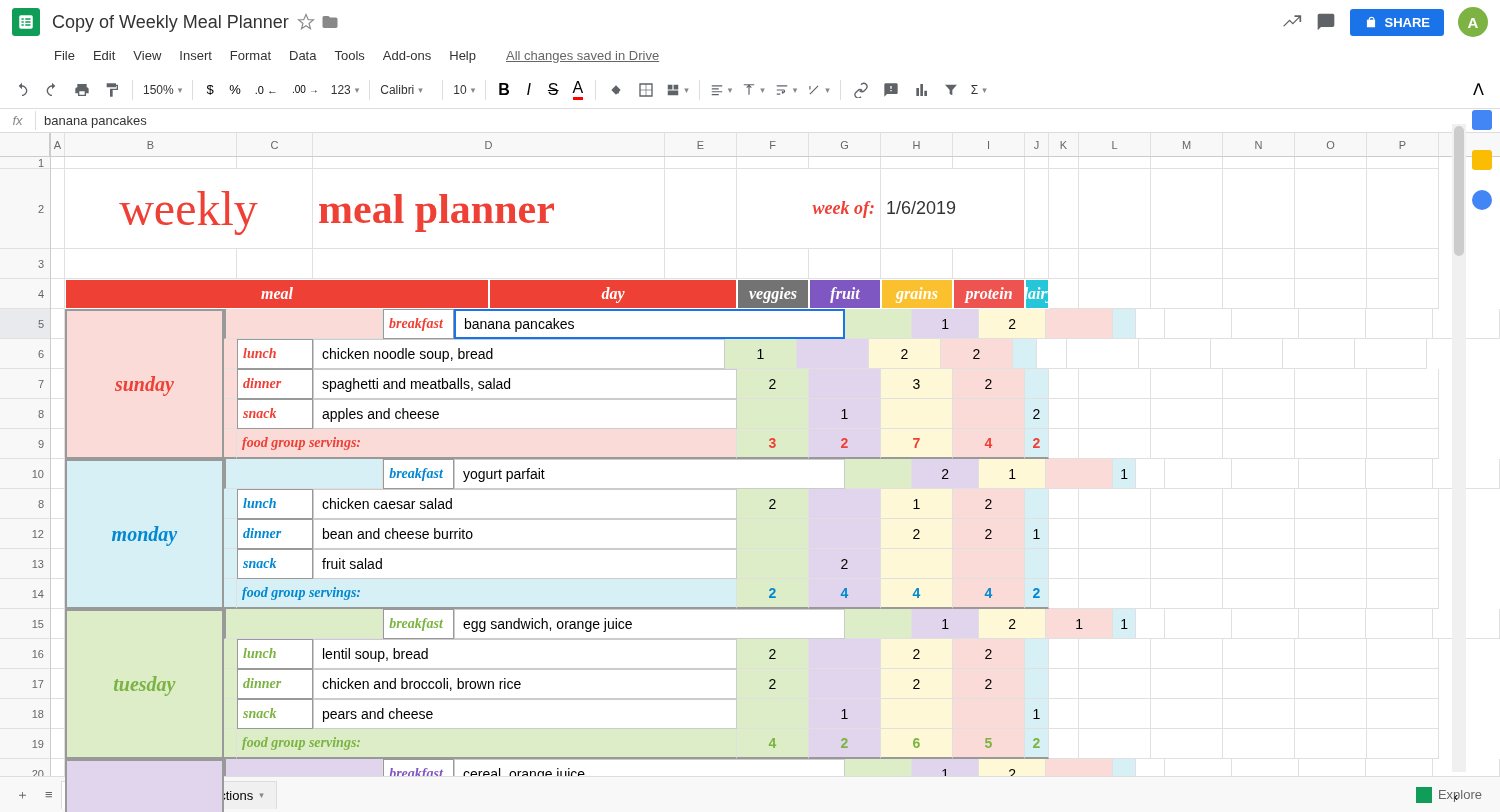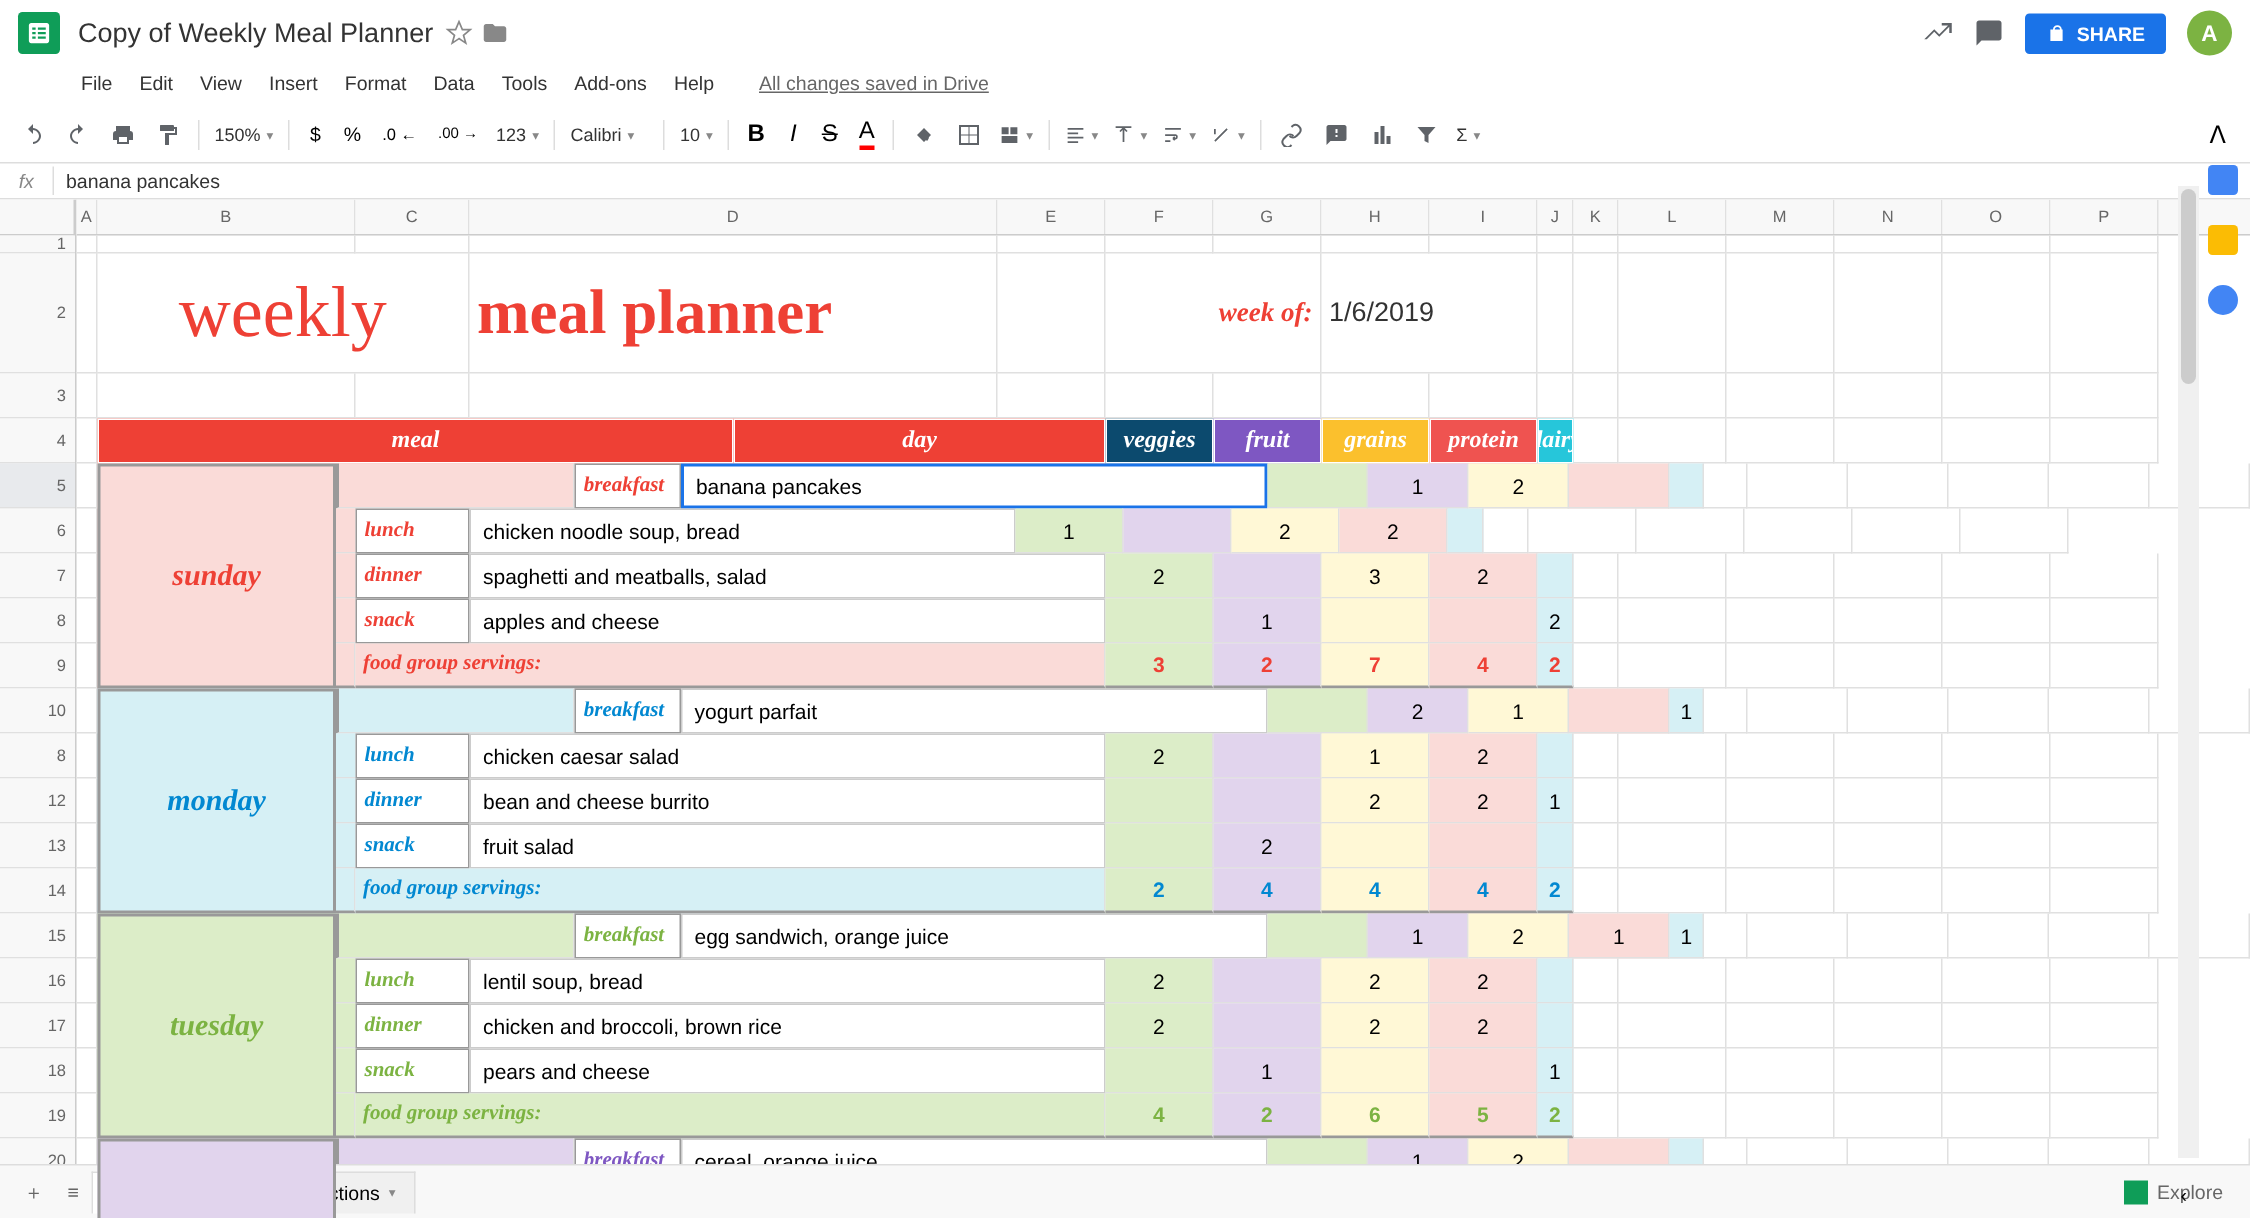--- a/index.html
+++ b/index.html
@@ -42,21 +42,21 @@
 .sheet{position:relative}
 .srow{display:flex;height:30px}
 .srow.r1{height:12px}
 .srow.tall{height:80px}
 .cell{border-right:1px solid #e0e0e0;border-bottom:1px solid #e0e0e0;display:flex;align-items:center;padding:0 5px;font-size:14px;overflow:hidden;white-space:nowrap}
 .title-w{font-family:'Brush Script MT',cursive;font-size:48px;color:#ee4035;font-weight:normal}
 .title-m{font-family:Georgia,serif;font-size:42px;color:#ee4035;font-weight:bold}
 .week-of{font-family:Georgia,serif;font-size:18px;color:#ee4035;font-weight:bold;font-style:italic}
 .week-date{font-size:18px;color:#333}
 .hcell{background:#ee4035;color:#fff;font-family:Georgia,serif;font-weight:bold;font-style:italic;font-size:16px;justify-content:center;border:1px solid #fff}
-.hcell.veg{background:#0c4a6e}
+.hcell.veg{background:#737373}
 .hcell.fru{background:#7e57c2}
 .hcell.gra{background:#fbc02d}
 .hcell.pro{background:#ef5350}
 .hcell.dai{background:#26c6da}
 .daycell{font-family:Georgia,serif;font-weight:bold;font-style:italic;font-size:20px;justify-content:center;border:2px solid #999}
 .mealtype{font-family:Georgia,serif;font-weight:bold;font-style:italic;font-size:14px;border:1px solid #999}
 .mealdesc{font-size:14px;padding-left:8px;border:1px solid #ccc}
 .mealdesc.active{border:2px solid #1a73e8}
 .num{justify-content:center;font-size:14px}
 .tot{font-weight:bold}
@@ -376,21 +376,21 @@
           <div class="cell " style="width: 72px;"></div>
           <div class="cell " style="width: 72px;"></div>
           <div class="cell " style="width: 72px;"></div>
           <div class="cell " style="width: 72px;"></div>
           <div class="cell " style="width: 72px;"></div>
         </div>
         <div class="srow ">
           <div class="cell " style="width: 14px;"></div>
           <div class="cell bg-sun" style="width: 172px; border-left: 2px solid rgb(153, 153, 153); border-right: none;"></div>
           <div class="cell mealtype c-sun" style="width: 76px;">lunch</div>
-          <div class="cell mealdesc" style="width: 364px;">chicken noodle soup, bread</div>
+          <div class="cell mealdesc" style="width: 412px;">chicken noodle soup, bread</div>
           <div class="cell num bg-veg" style="width: 72px;">1</div>
           <div class="cell num bg-fru" style="width: 72px;"></div>
           <div class="cell num bg-gra" style="width: 72px;">2</div>
           <div class="cell num bg-pro" style="width: 72px;">2</div>
           <div class="cell num bg-dai" style="width: 24px;"></div>
           <div class="cell " style="width: 30px;"></div>
           <div class="cell " style="width: 72px;"></div>
           <div class="cell " style="width: 72px;"></div>
           <div class="cell " style="width: 72px;"></div>
           <div class="cell " style="width: 72px;"></div>

